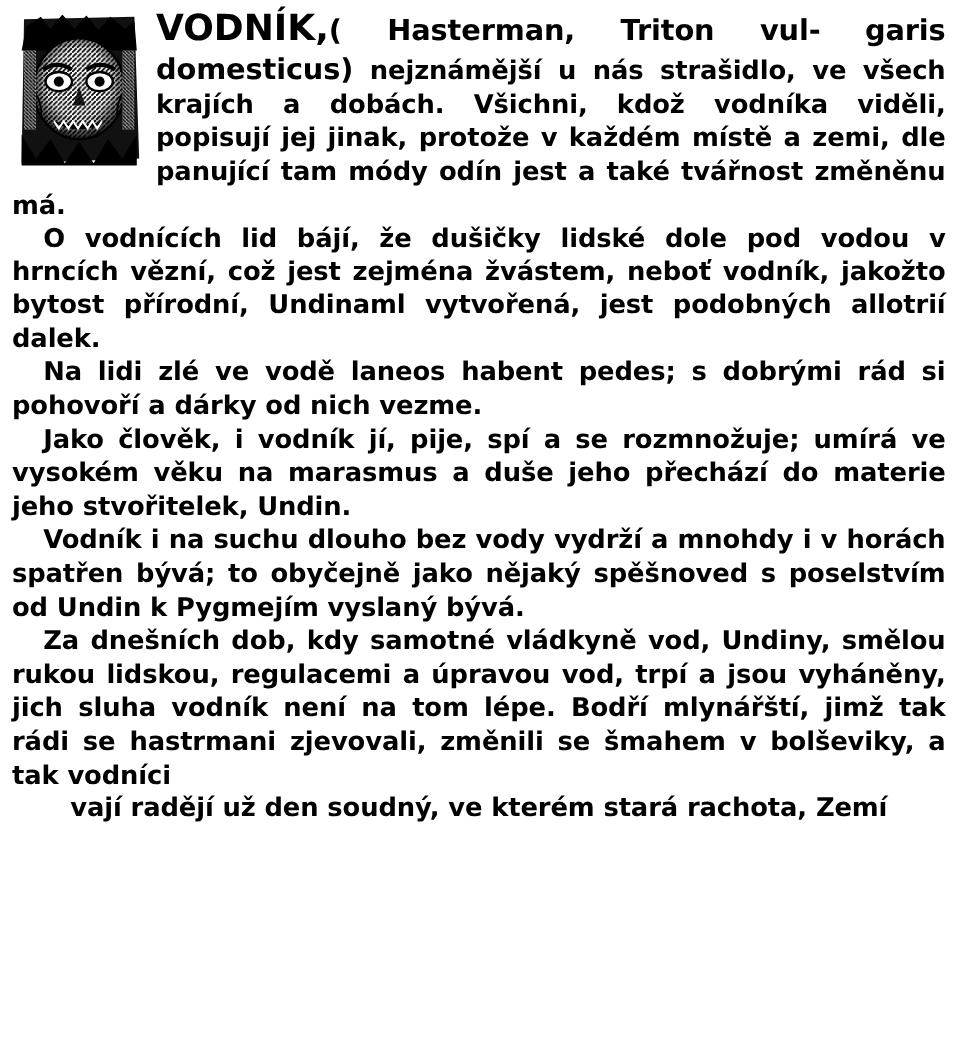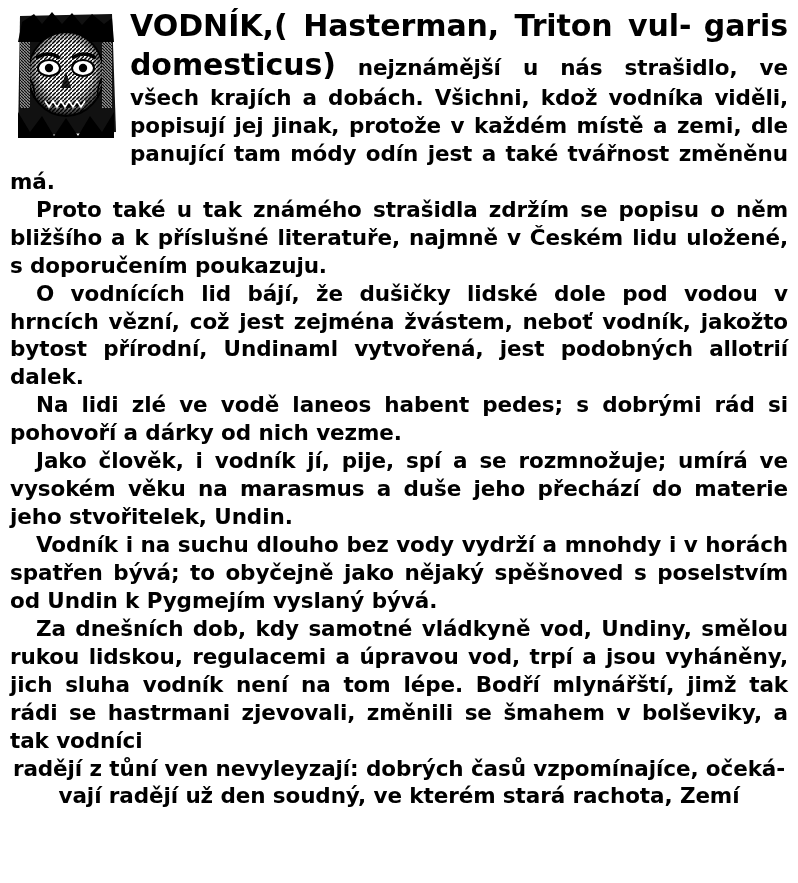--- a/index.html
+++ b/index.html
@@ -54,21 +54,21 @@
   .p.indent {
     text-indent: 26px;
   }
   .lead {
     font-size: 30px;
     font-weight: bold;
     letter-spacing: 0px;
     line-height: 1.22;
   }
   .lead-run {
-    font-size: 30px;
+    font-size: 24px;
   }
 
   
   .tail {
     margin: 0;
     text-align: center;
     font-weight: bold;
   }
   .tail .l { display: block; }
 
@@ -123,29 +123,27 @@
       <path d="M92,64 q-8,10 -6,22" stroke="#000" stroke-width="1.6" fill="none"></path>
       <rect x="8" y="30" width="10" height="66" fill="url(#hatch2)" opacity="0.55"></rect>
       <rect x="90" y="30" width="10" height="66" fill="url(#hatch2)" opacity="0.55"></rect>
     </svg>
   </div>
 
   <div class="article">
 
     <p class="p first-para"><span class="lead">VODNÍK,</span><span class="lead-run">( Hasterman, Triton vul-</span> <span class="lead-run">garis domesticus)</span> <span>nejznámější u nás strašidlo, ve všech krajích a dobách. Všichni, kdož vodníka viděli, popisují jej jinak, protože v každém místě a zemi, dle panující tam módy odín jest a také tvářnost změněnu má.</span></p>
 
-    <p class="p indent">Proto také u tak známého strašidla zdržím se popisu o něm bližšího a k příslušné literatuře, najmně v Českém lidu uložené, s doporučením poukazuju.</p>
     <p class="p indent">O vodnících lid bájí, že dušičky lidské dole pod vodou v hrncích vězní, což jest zejména žvástem, neboť vodník, jakožto bytost přírodní, Undinaml vytvořená, jest podobných allotrií dalek.</p>
     <p class="p indent">Na lidi zlé ve vodě laneos habent pedes; s dobrými rád si pohovoří a dárky od nich vezme.</p>
     <p class="p indent">Jako člověk, i vodník jí, pije, spí a se rozmnožuje; umírá ve vysokém věku na marasmus a duše jeho přechází do materie jeho stvořitelek, Undin.</p>
     <p class="p indent">Vodník i na suchu dlouho bez vody vydrží a mnohdy i v horách spatřen bývá; to obyčejně jako nějaký spěšnoved s poselstvím od Undin k Pygmejím vyslaný bývá.</p>
     <p class="p indent">Za dnešních dob, kdy samotné vládkyně vod, Undiny, smělou rukou lidskou, regulacemi a úpravou vod, trpí a jsou vyháněny, jich sluha vodník není na tom lépe. Bodří mlynářští, jimž tak rádi se hastrmani zjevovali, změnili se šmahem v bolševiky, a tak vodníci</p>
 
     <div class="tail">
-      <span class="l">radějí z tůní ven nevyleyzají: dobrých časů vzpomínajíce, očeká-</span>
       <span class="l">vají radějí už den soudný, ve kterém stará rachota, Zemí</span>
 
     </div>
 
   </div>
 
   <div class="clearfix"></div>
 </div>
 
 </body></html>

